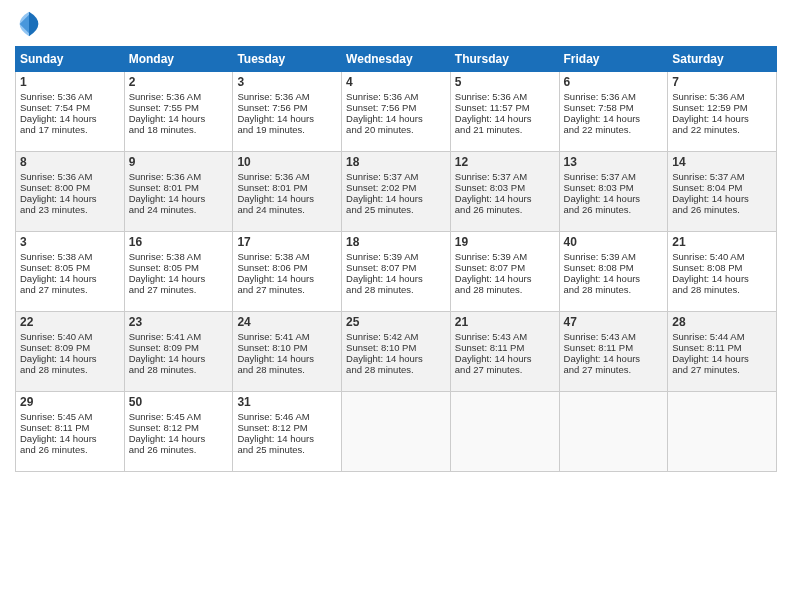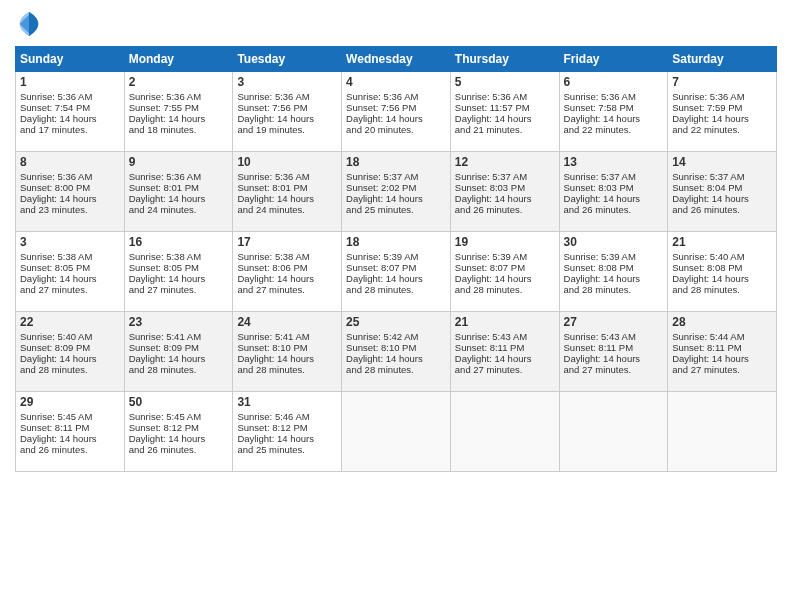--- a/index.html
+++ b/index.html
@@ -113,47 +113,47 @@
         </tr>
     </thead>
     <tbody id="calendar-body">
     <tr>
           <td><span class="day-number">1</span><span>Sunrise: 5:36 AM</span><br><span>Sunset: 7:54 PM</span><br><span>Daylight: 14 hours</span><br><span>and 17 minutes.</span></td>
           <td><span class="day-number">2</span><span>Sunrise: 5:36 AM</span><br><span>Sunset: 7:55 PM</span><br><span>Daylight: 14 hours</span><br><span>and 18 minutes.</span></td>
           <td><span class="day-number">3</span><span>Sunrise: 5:36 AM</span><br><span>Sunset: 7:56 PM</span><br><span>Daylight: 14 hours</span><br><span>and 19 minutes.</span></td>
           <td><span class="day-number">4</span><span>Sunrise: 5:36 AM</span><br><span>Sunset: 7:56 PM</span><br><span>Daylight: 14 hours</span><br><span>and 20 minutes.</span></td>
           <td><span class="day-number">5</span><span>Sunrise: 5:36 AM</span><br><span>Sunset: 11:57 PM</span><br><span>Daylight: 14 hours</span><br><span>and 21 minutes.</span></td>
           <td><span class="day-number">6</span><span>Sunrise: 5:36 AM</span><br><span>Sunset: 7:58 PM</span><br><span>Daylight: 14 hours</span><br><span>and 22 minutes.</span></td>
-          <td><span class="day-number">7</span><span>Sunrise: 5:36 AM</span><br><span>Sunset: 7:59 PM</span><br><span>Daylight: 14 hours</span><br><span>and 22 minutes.</span></td>
+          <td><span class="day-number">7</span><span>Sunrise: 5:36 AM</span><br><span>Sunset: 12:59 PM</span><br><span>Daylight: 14 hours</span><br><span>and 22 minutes.</span></td>
         </tr>
         <tr>
           <td><span class="day-number">8</span><span>Sunrise: 5:36 AM</span><br><span>Sunset: 8:00 PM</span><br><span>Daylight: 14 hours</span><br><span>and 23 minutes.</span></td>
           <td><span class="day-number">9</span><span>Sunrise: 5:36 AM</span><br><span>Sunset: 8:01 PM</span><br><span>Daylight: 14 hours</span><br><span>and 24 minutes.</span></td>
           <td><span class="day-number">10</span><span>Sunrise: 5:36 AM</span><br><span>Sunset: 8:01 PM</span><br><span>Daylight: 14 hours</span><br><span>and 24 minutes.</span></td>
           <td><span class="day-number">18</span><span>Sunrise: 5:37 AM</span><br><span>Sunset: 2:02 PM</span><br><span>Daylight: 14 hours</span><br><span>and 25 minutes.</span></td>
           <td><span class="day-number">12</span><span>Sunrise: 5:37 AM</span><br><span>Sunset: 8:03 PM</span><br><span>Daylight: 14 hours</span><br><span>and 26 minutes.</span></td>
           <td><span class="day-number">13</span><span>Sunrise: 5:37 AM</span><br><span>Sunset: 8:03 PM</span><br><span>Daylight: 14 hours</span><br><span>and 26 minutes.</span></td>
           <td><span class="day-number">14</span><span>Sunrise: 5:37 AM</span><br><span>Sunset: 8:04 PM</span><br><span>Daylight: 14 hours</span><br><span>and 26 minutes.</span></td>
         </tr>
         <tr>
           <td><span class="day-number">3</span><span>Sunrise: 5:38 AM</span><br><span>Sunset: 8:05 PM</span><br><span>Daylight: 14 hours</span><br><span>and 27 minutes.</span></td>
           <td><span class="day-number">16</span><span>Sunrise: 5:38 AM</span><br><span>Sunset: 8:05 PM</span><br><span>Daylight: 14 hours</span><br><span>and 27 minutes.</span></td>
           <td><span class="day-number">17</span><span>Sunrise: 5:38 AM</span><br><span>Sunset: 8:06 PM</span><br><span>Daylight: 14 hours</span><br><span>and 27 minutes.</span></td>
           <td><span class="day-number">18</span><span>Sunrise: 5:39 AM</span><br><span>Sunset: 8:07 PM</span><br><span>Daylight: 14 hours</span><br><span>and 28 minutes.</span></td>
           <td><span class="day-number">19</span><span>Sunrise: 5:39 AM</span><br><span>Sunset: 8:07 PM</span><br><span>Daylight: 14 hours</span><br><span>and 28 minutes.</span></td>
-          <td><span class="day-number">30</span><span>Sunrise: 5:39 AM</span><br><span>Sunset: 8:08 PM</span><br><span>Daylight: 14 hours</span><br><span>and 28 minutes.</span></td>
+          <td><span class="day-number">40</span><span>Sunrise: 5:39 AM</span><br><span>Sunset: 8:08 PM</span><br><span>Daylight: 14 hours</span><br><span>and 28 minutes.</span></td>
           <td><span class="day-number">21</span><span>Sunrise: 5:40 AM</span><br><span>Sunset: 8:08 PM</span><br><span>Daylight: 14 hours</span><br><span>and 28 minutes.</span></td>
         </tr>
         <tr>
           <td><span class="day-number">22</span><span>Sunrise: 5:40 AM</span><br><span>Sunset: 8:09 PM</span><br><span>Daylight: 14 hours</span><br><span>and 28 minutes.</span></td>
           <td><span class="day-number">23</span><span>Sunrise: 5:41 AM</span><br><span>Sunset: 8:09 PM</span><br><span>Daylight: 14 hours</span><br><span>and 28 minutes.</span></td>
           <td><span class="day-number">24</span><span>Sunrise: 5:41 AM</span><br><span>Sunset: 8:10 PM</span><br><span>Daylight: 14 hours</span><br><span>and 28 minutes.</span></td>
           <td><span class="day-number">25</span><span>Sunrise: 5:42 AM</span><br><span>Sunset: 8:10 PM</span><br><span>Daylight: 14 hours</span><br><span>and 28 minutes.</span></td>
           <td><span class="day-number">21</span><span>Sunrise: 5:43 AM</span><br><span>Sunset: 8:11 PM</span><br><span>Daylight: 14 hours</span><br><span>and 27 minutes.</span></td>
-          <td><span class="day-number">27</span><span>Sunrise: 5:43 AM</span><br><span>Sunset: 8:11 PM</span><br><span>Daylight: 14 hours</span><br><span>and 27 minutes.</span></td>
+          <td><span class="day-number">47</span><span>Sunrise: 5:43 AM</span><br><span>Sunset: 8:11 PM</span><br><span>Daylight: 14 hours</span><br><span>and 27 minutes.</span></td>
           <td><span class="day-number">28</span><span>Sunrise: 5:44 AM</span><br><span>Sunset: 8:11 PM</span><br><span>Daylight: 14 hours</span><br><span>and 27 minutes.</span></td>
         </tr>
         <tr>
           <td><span class="day-number">29</span><span>Sunrise: 5:45 AM</span><br><span>Sunset: 8:11 PM</span><br><span>Daylight: 14 hours</span><br><span>and 26 minutes.</span></td>
           <td><span class="day-number">50</span><span>Sunrise: 5:45 AM</span><br><span>Sunset: 8:12 PM</span><br><span>Daylight: 14 hours</span><br><span>and 26 minutes.</span></td>
           <td><span class="day-number">31</span><span>Sunrise: 5:46 AM</span><br><span>Sunset: 8:12 PM</span><br><span>Daylight: 14 hours</span><br><span>and 25 minutes.</span></td>
           <td class="empty-cell"></td>
           <td class="empty-cell"></td>
           <td class="empty-cell"></td>
           <td class="empty-cell"></td>

